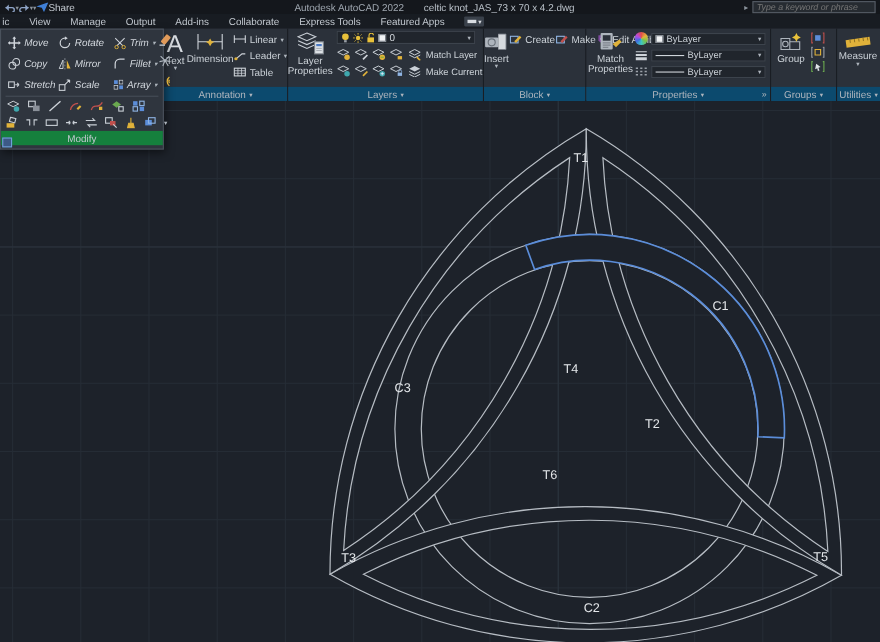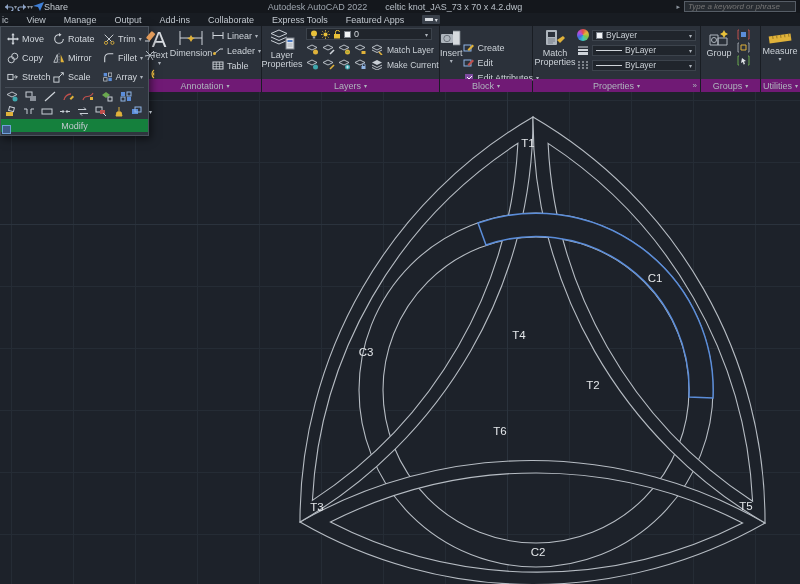--- a/index.html
+++ b/index.html
@@ -29,33 +29,33 @@
   #ribbon-toggle { width:18px; height:9px; background:#3a414b; border-radius:1px; display:flex;
                    align-items:center; justify-content:center; gap:2px; }
   #ribbon-toggle .bar { width:8px; height:3px; background:#d8dce1; }
   #ribbon-toggle .c { font-size:6px; color:#d8dce1; }
 
   
   #ribbon { position:absolute; top:26px; left:0; width:800px; height:66px; background:#2b313a;
             display:flex; border-bottom:1px solid #121519; }
   .panel { position:relative; height:66px; border-right:1px solid #191d23; }
   .panel-body { height:53px; display:flex; align-items:flex-start; }
-  .panel-label { position:absolute; bottom:0; left:0; right:0; height:13px; background:#701a75;
+  .panel-label { position:absolute; bottom:0; left:0; right:0; height:13px; background:#0c4a6e;
                  font-size:9px; color:#aeb5bd; display:flex; align-items:center; justify-content:center; gap:3px; }
   .panel-label .c { font-size:6px; }
   .bigbtn { display:flex; flex-direction:column; align-items:center; justify-content:flex-start;
             padding-top:3px; font-size:9px; color:#ccd2d8; line-height:1.05; text-align:center; }
   .rowbtn { display:flex; align-items:center; gap:3px; font-size:9px; color:#ccd2d8; height:15px; white-space:nowrap; }
   .cdn { font-size:6px; color:#aeb5bd; }
 
   
   #modify-flyout { position:absolute; top:26px; left:0; width:149px; height:110px; background:#2f353e;
                    border:1px solid #4a525c; box-shadow:2px 3px 8px rgba(0,0,0,.55); z-index:5; }
   #modify-grid { display:grid; grid-template-columns:46px 50px 40px 11px; padding:3px 0 0 6px; row-gap:2px; }
-  .fly-btn { display:flex; align-items:center; gap:3px; font-size:9px; color:#d2d7dd; height:17px; white-space:nowrap; }
+  .fly-btn { display:flex; align-items:center; gap:3px; font-size:9px; color:#d2d7dd; height:17px; white-space:nowrap;font-style:italic; }
   #modify-sep { border-top:1px solid #454c56; margin:2px 4px 1px 4px; }
   .mi-row { display:flex; align-items:center; gap:6px; padding-left:4px; height:15px; }
   .mi { width:13px; height:12px; display:flex; align-items:center; justify-content:center; }
   #modify-label { height:13px; display:flex; align-items:center; justify-content:center;
                   font-size:9px; color:#c3c9d0; background:#15803d; }
   #flyout-pin { position:absolute; left:1px; bottom:1px; width:9px; height:9px; background:#3d5a86;
                 border:1px solid #6fa0d8; }
 
   
   #layer-combo { width:126px; height:12px; background:#20252c; border:1px solid #3c434c;
@@ -283,34 +283,34 @@
       <div class="panel-body">
         <div class="bigbtn" style="width:34px">
           <svg class="ic" width="22" height="20" viewBox="0 0 22 20">
             <rect x="1" y="5" width="12" height="9" rx="1" fill="#aeb5bd"></rect>
             <circle cx="7" cy="9.5" r="3.2" fill="none" stroke="#6b727b" stroke-width="1"></circle>
             <path d="M13 2h7v14h-7" fill="#d6dade" stroke="#7a8089" stroke-width=".8"></path>
           </svg>
           <span>Insert</span>
           <span class="cdn">▾</span>
         </div>
-        <div style="display:flex;flex-direction:column;padding-top:14px">
+        <div style="display:flex;flex-direction:row;padding-top:2px">
           <div class="rowbtn">
             <svg class="ic" width="12" height="10" viewBox="0 0 12 10">
                 <rect x="1" y="2" width="7" height="6" fill="none" stroke="#8fb4e3"></rect>
                 <path d="M6 8 11 3l-1.5-1.5L4.5 6.5z" fill="#e0b23a"></path>
               </svg>
             <span>Create</span>
           </div>
           <div class="rowbtn">
             <svg class="ic" width="12" height="10" viewBox="0 0 12 10">
                 <rect x="1" y="2" width="7" height="6" fill="none" stroke="#8fb4e3"></rect>
                 <path d="M6 8 11 3l-1.5-1.5L4.5 6.5z" fill="#c0504d"></path>
               </svg>
-            <span>Edit</span>
+            <span>Make</span>
           </div>
           <div class="rowbtn">
             <svg class="ic" width="12" height="10" viewBox="0 0 12 10">
                 <path d="M2 1h8v5l-4 3-4-3z" fill="#7d4a9e"></path>
                 <path d="M4 4l2 2 3-3" stroke="#fff" stroke-width="1" fill="none"></path>
               </svg>
             <span>Edit Attributes</span>
             <span class="cdn">▾</span>
           </div>
         </div>

